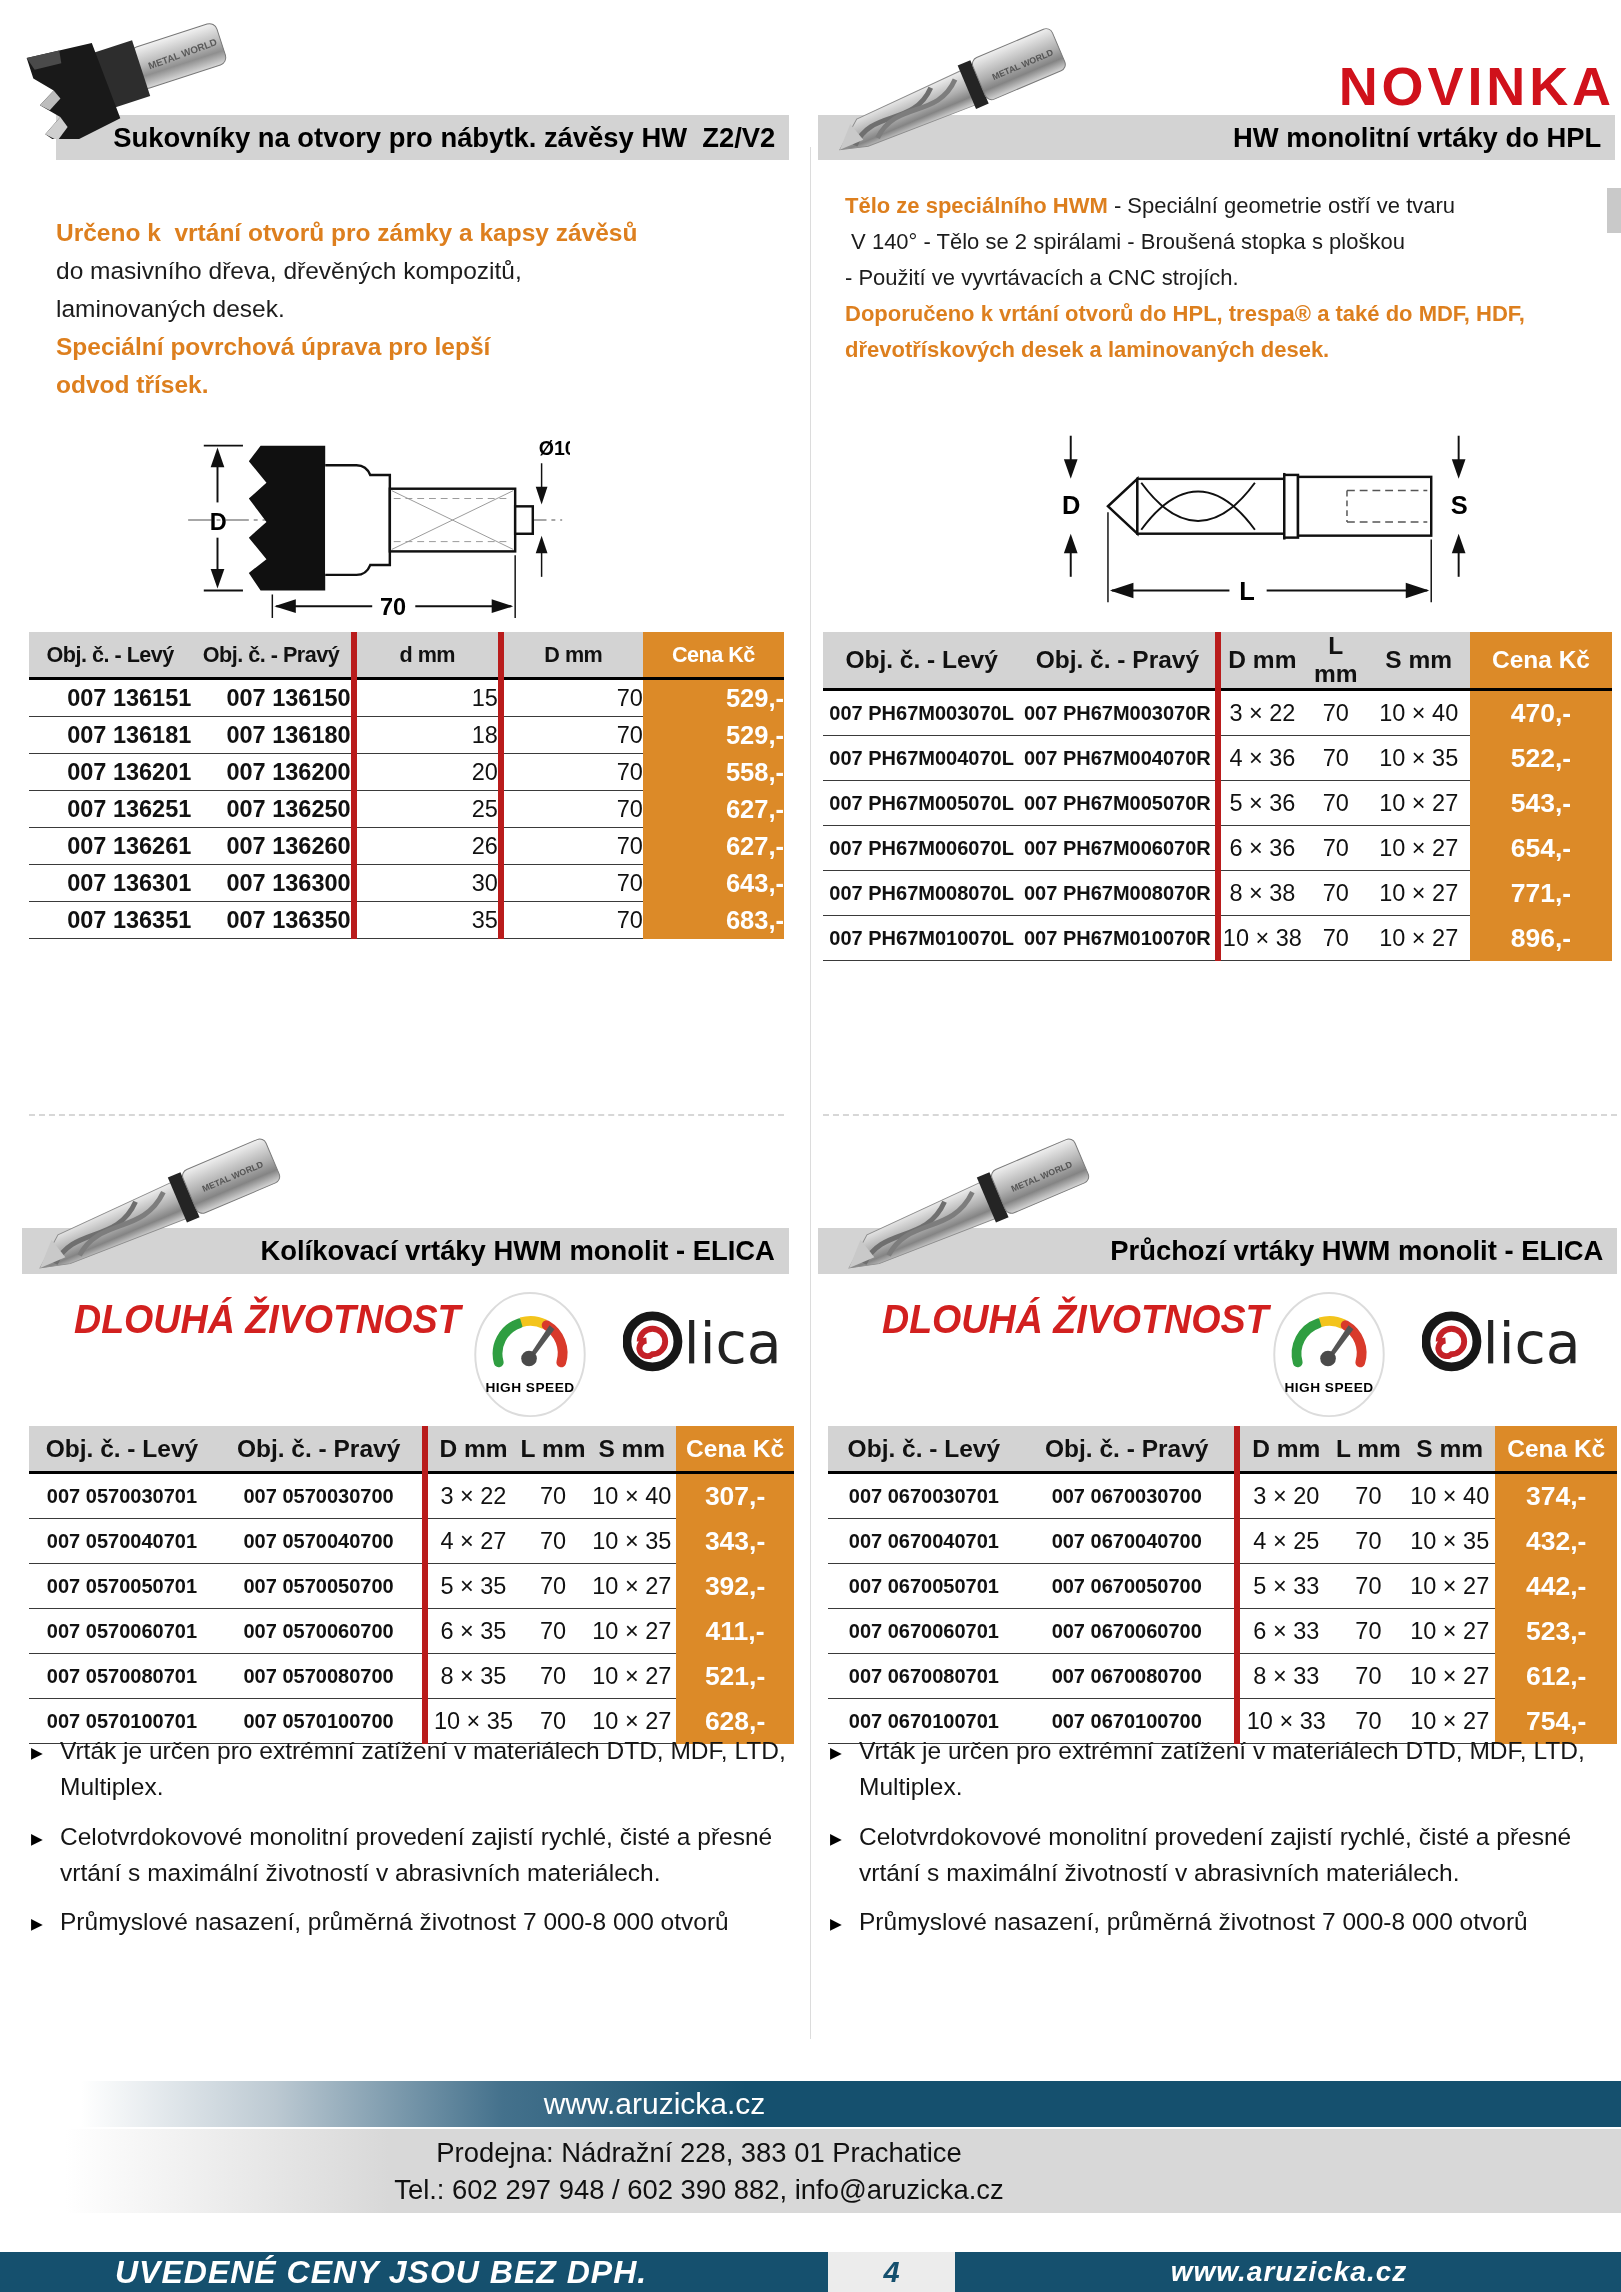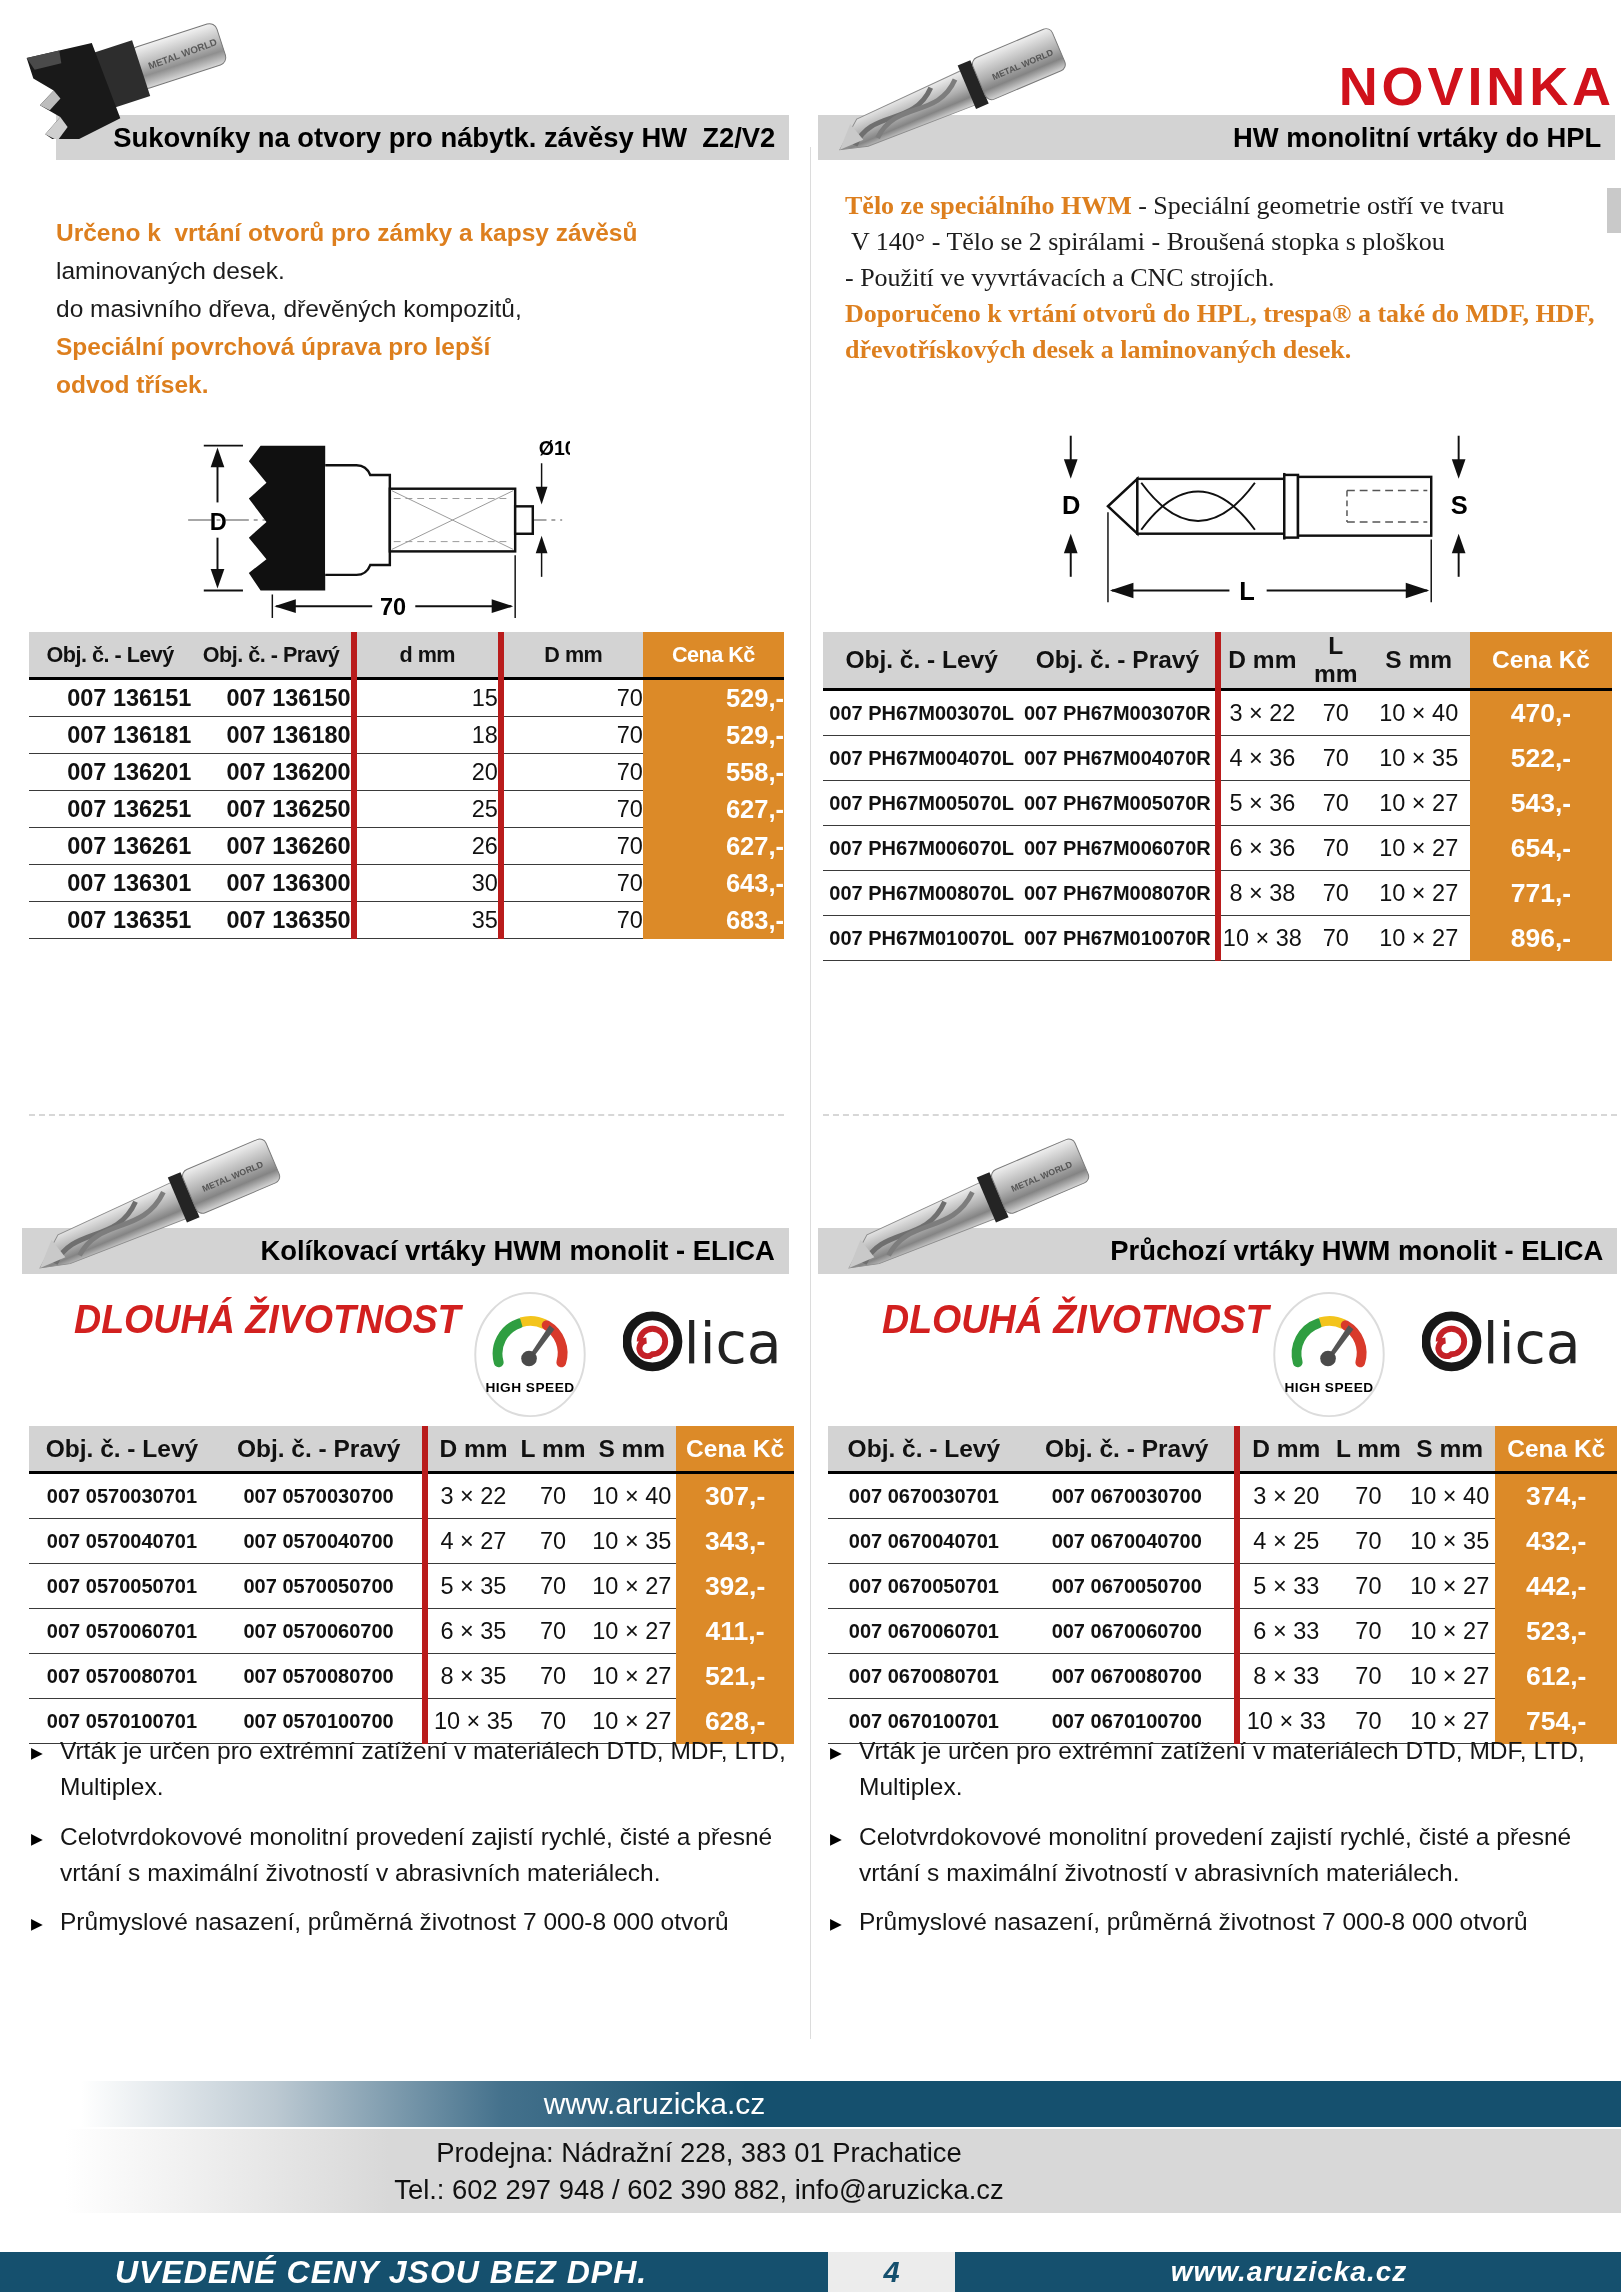--- a/index.html
+++ b/index.html
@@ -22,21 +22,21 @@
 
   
   .bar{background:var(--gray);display:flex;align-items:center;justify-content:flex-end;padding-right:13.7px;box-sizing:border-box;}
   .bar span{font-weight:700;font-size:27.4px;white-space:pre;color:#000;}
 
   
   .rich-line{white-space:pre;}
   .rich-line .orange{color:var(--text-orange);font-weight:700;}
   .rich-line .dark{color:#1c1c1c;}
   .intro{font-size:24.5px;line-height:38px;}
-  .intro-r{font-size:26px;line-height:36px;font-family:Liberation Serif, serif;}
+  .intro-r{font-size:22px;line-height:36px;}
 
   .novinka{font-weight:800;font-size:54px;letter-spacing:3.9px;color:var(--red);text-align:right;}
 
   .tagline{font-style:italic;font-weight:800;font-size:40px;color:#d2201f;letter-spacing:0px;transform:scaleX(.94);transform-origin:left;white-space:nowrap;}
 
   
   .ptable{border-collapse:collapse;width:100%;table-layout:fixed;}
   .ptable th{background:var(--gray);font-weight:700;border-bottom:3.9px solid #000;text-align:center;padding:0;}
   .ptable th.price{background:var(--orange);color:#fff;}
   .ptable td{border-bottom:1.5px solid #3a3a3a;text-align:center;padding:0;}
@@ -109,22 +109,22 @@
       <rect x="92" y="28" width="42" height="60" fill="#2d2d2d"></rect>
       <path d="M26,12 L94,18 L98,100 L34,110 L20,92 L40,80 L24,62 L42,52 L26,34 Z" fill="#191919"></path>
       <path d="M20,92 L40,80 L44,92 L30,102 Z" fill="#cfcfcf"></path>
       <path d="M24,62 L42,52 L46,62 L32,70 Z" fill="#bdbdbd"></path>
       <path d="M26,12 L60,15 L58,28 L30,26 Z" fill="#4a4a4a"></path>
     </g>
   </svg>
 
   <div class="abs intro" style="left:56px;top:214px;width:706px;">
       <div class="rich-line"><span class="orange">Určeno k  vrtání otvorů pro zámky a kapsy závěsů</span></div>
+      <div class="rich-line"><span class="dark">do masivního dřeva, dřevěných kompozitů,</span></div>
       <div class="rich-line"><span class="dark">laminovaných desek.</span></div>
-      <div class="rich-line"><span class="dark">do masivního dřeva, dřevěných kompozitů,</span></div>
       <div class="rich-line"><span class="orange">Speciální povrchová úprava pro lepší</span></div>
       <div class="rich-line"><span class="orange">odvod třísek.</span></div>
     </div>
 
   <svg class="abs" style="left:147px;top:412px;" width="423" height="221" viewBox="0 0 432 225">
     <line x1="42" y1="110" x2="424" y2="110" stroke="#8a8a8a" stroke-width="1.5" stroke-dasharray="24,5,4,5"></line>
 
     <path d="M116,34 L182,34 L182,182 L116,182 L104,164 L122,150 L104,128 L122,112 L104,88 L122,72 L104,50 Z" fill="#101010"></path>
 
     <path d="M182,54 L214,54 Q224,54 228,64 L248,64 L248,156 L228,156 Q224,166 214,166 L182,166" fill="#fff" stroke="#101010" stroke-width="2.5"></path>

